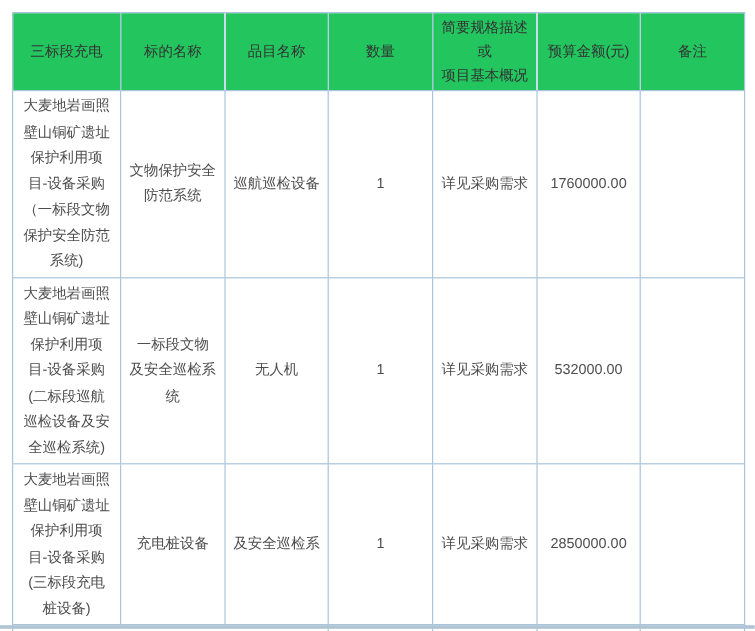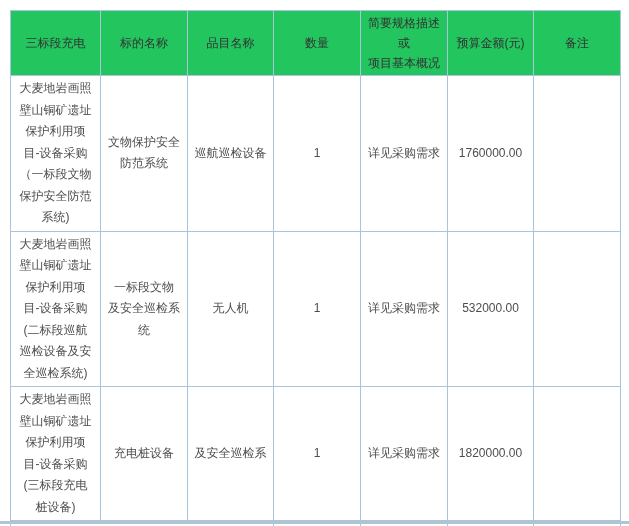--- a/index.html
+++ b/index.html
@@ -113,21 +113,21 @@
         <td>大麦地岩画照
 壁山铜矿遗址
 保护利用项
 目-设备采购
 (三标段充电
 桩设备)</td>
         <td>充电桩设备</td>
         <td>及安全巡检系</td>
         <td>1</td>
         <td>详见采购需求</td>
-        <td>1820000.00</td>
+        <td>2850000.00</td>
         <td></td>
       </tr>
       <tr class="footer-row">
         <td colspan="3">数量合计：</td>
         <td>3</td>
         <td>预算合计：</td>
         <td>4765000.00</td>
         <td></td>
       </tr>
     </tbody>

